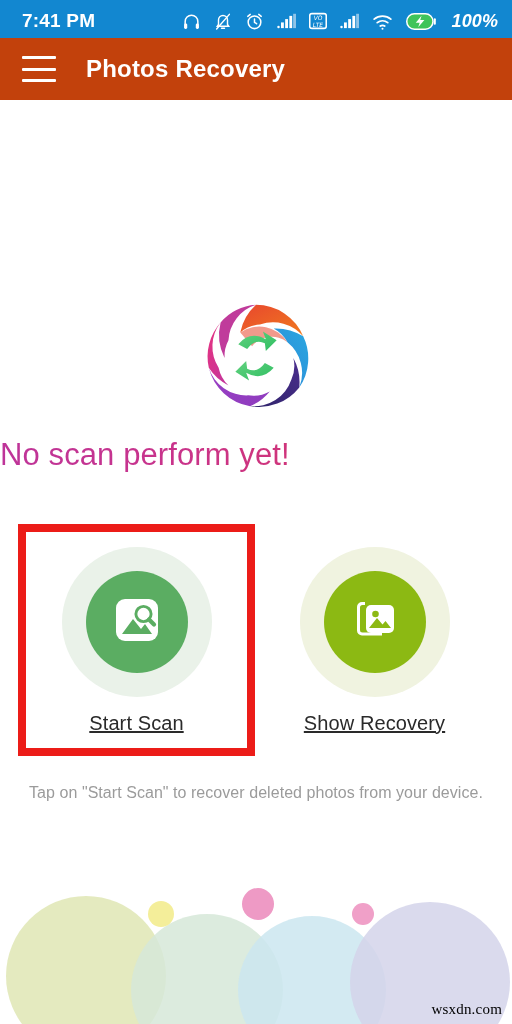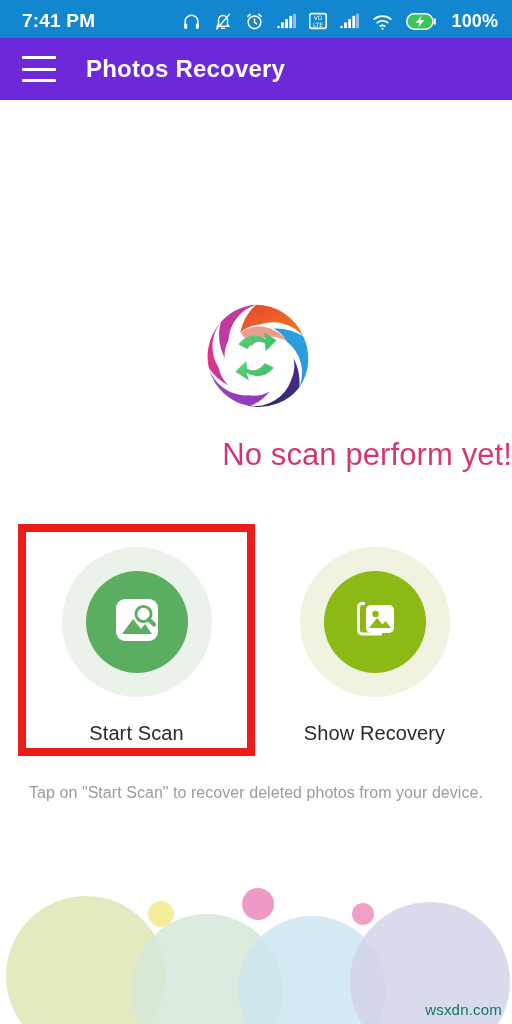--- a/index.html
+++ b/index.html
@@ -38,37 +38,38 @@
   .status-clock {
     color: #ffffff;
     font-size: 19px;
     font-weight: bold;
     letter-spacing: 0.2px;
   }
   .status-icons {
     display: flex;
     align-items: center;
     gap: 13px;
+    font-style: italic;
   }
   .status-icons svg { display: block; }
   .battery-pct {
     color: #ffffff;
     font-size: 18px;
     font-weight: bold;
     margin-left: 3px;
     letter-spacing: 0.1px;
   }
 
   
   .app-bar {
     position: absolute;
     top: 38px; left: 0;
     width: 512px;
     height: 62px;
-    background: #6d28d9;
+    background: #c2410c;
     display: flex;
     align-items: center;
   }
   .hamburger {
     width: 34px;
     height: 26px;
     margin-left: 22px;
     display: flex;
     flex-direction: column;
     justify-content: space-between;
@@ -98,21 +99,21 @@
     display: flex;
     justify-content: center;
   }
 
   
   .headline {
     position: absolute;
     top: 437px;
     left: 0;
     width: 512px;
-    text-align: right;
+    text-align: left;
     font-size: 31px;
     font-weight: normal;
     background: linear-gradient(90deg, #BE3499 0%, #C9338A 35%, #D33571 70%, #D8376A 100%);
     -webkit-background-clip: text;
     background-clip: text;
     color: transparent;
     -webkit-text-fill-color: transparent;
     letter-spacing: 0.1px;
   }
 
@@ -167,25 +168,26 @@
     height: 102px;
     border-radius: 50%;
     display: flex;
     align-items: center;
     justify-content: center;
   }
   .circle-green { background: #5BAD62; }
   .circle-olive { background: #8CB913; }
 
   .action-label {
-    margin-top: 25px;
+    margin-top: 15px;
     font-size: 20px;
     color: #2A2A2A;
     text-align: left;
     letter-spacing: 0.1px;
+    text-decoration: underline;
   }
 
   
   .hint {
     position: absolute;
     top: 784px;
     left: 0;
     width: 512px;
     text-align: center;
     font-size: 16px;
@@ -202,23 +204,23 @@
     height: 160px;
     overflow: hidden;
     pointer-events: none;
   }
   .decor svg { display: block; }
 
   .watermark {
     position: absolute;
     right: 10px;
     bottom: 6px;
-    font-family: Liberation Sans, sans-serif;
+    font-family: Liberation Serif, serif;
     font-size: 15px;
-    color: #0f766e;
+    color: #000000;
     letter-spacing: 0.2px;
   }
 </style>
 </head>
 <body>
 
 <div class="phone">
 
   <div class="status-bar">
     <div class="status-clock">7:41 PM</div>

